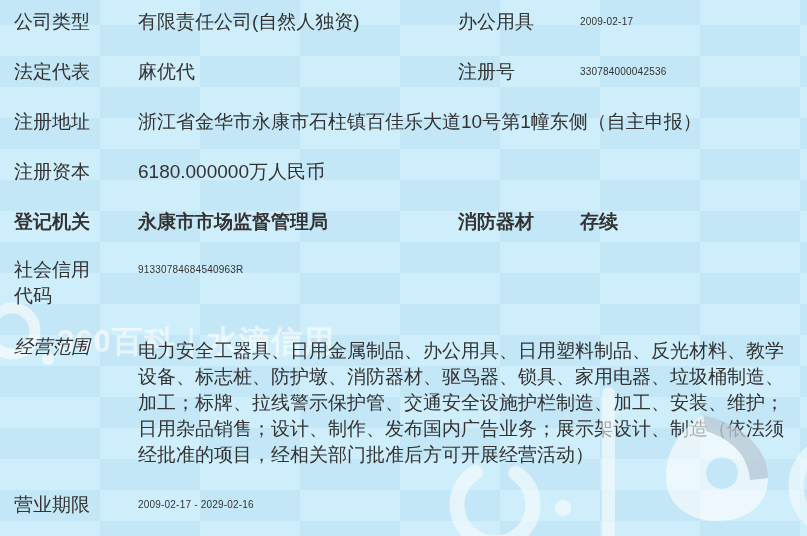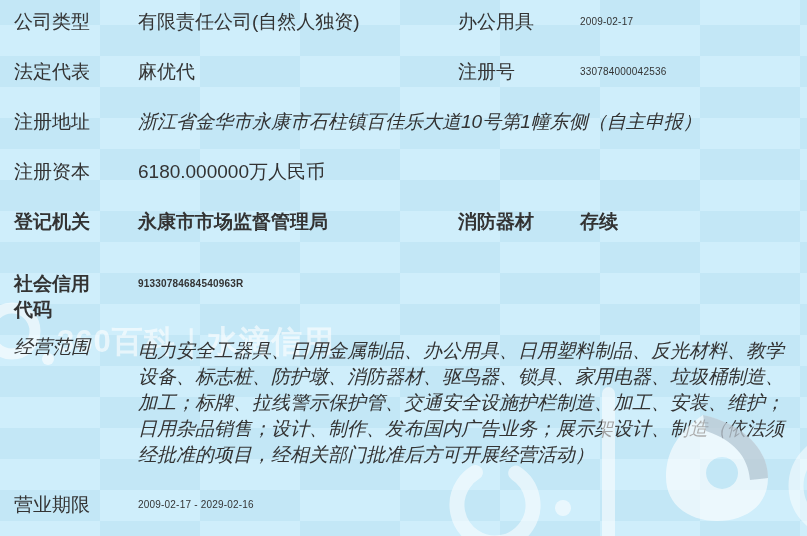--- a/index.html
+++ b/index.html
@@ -19,27 +19,27 @@
     font-size:19px;
     line-height:26px;
     z-index:1;
     white-space:nowrap;
   }
   .lab{left:14px;width:84px;white-space:normal;}
   .val{left:138px;}
   .lab2{left:458px;}
   .val2{left:580px;}
   .num{font-size:10px;letter-spacing:0.2px;}
-  .wrap{white-space:normal;width:656px;font-style:italic;}
+  .wrap{white-space:normal;width:656px;}
   .r1{top:9px;}
   .r2{top:59px;}
   .r3{top:109px;}
   .r4{top:159px;}
   .r5{top:209px;font-weight:bold;}
-  .r6{top:271px;font-weight:bold;}
+  .r6{top:257px;}
   .r7l{top:334px;font-style:italic;}
   .r7v{top:338px;}
   .r8{top:492px;}
   .wm-text{
     position:absolute;left:57px;top:322px;
     font-size:31px;font-weight:bold;
     letter-spacing:1px;line-height:40px;
     color:rgba(255,255,255,0.6);
     white-space:nowrap;
     z-index:0;

